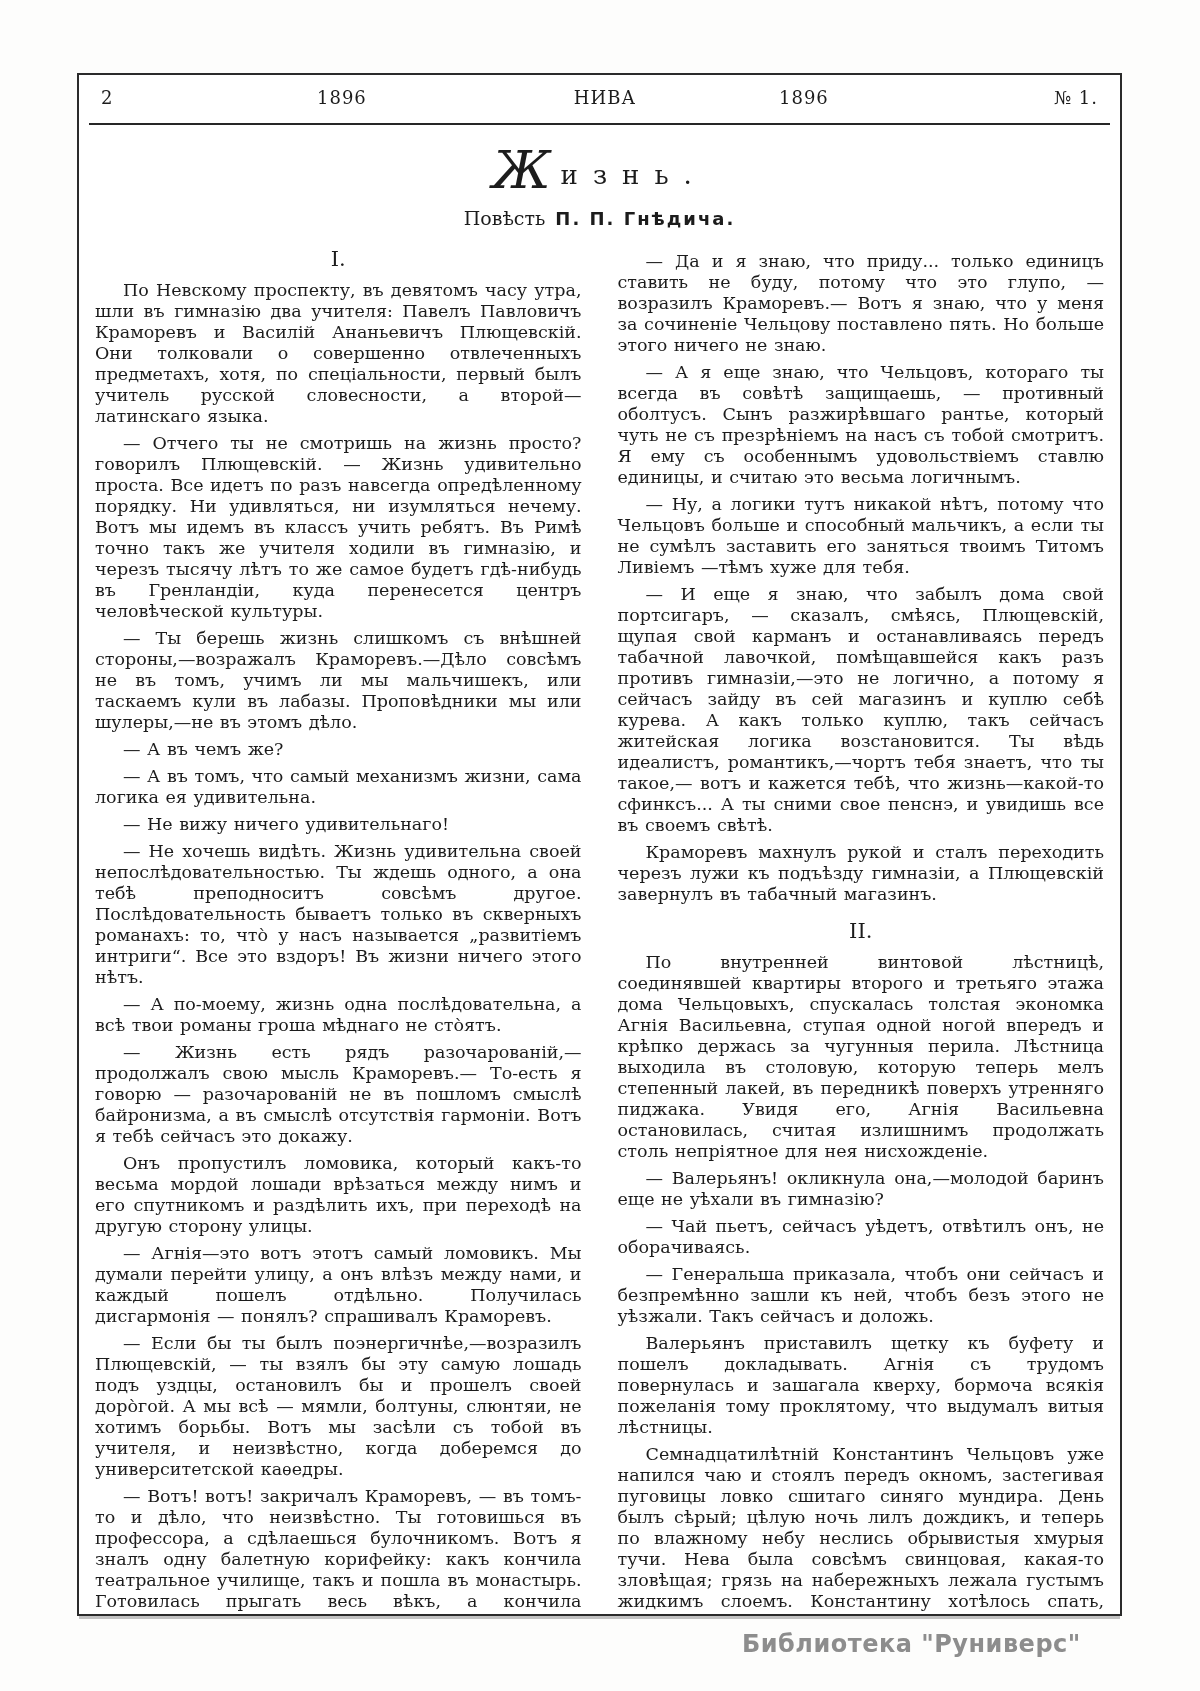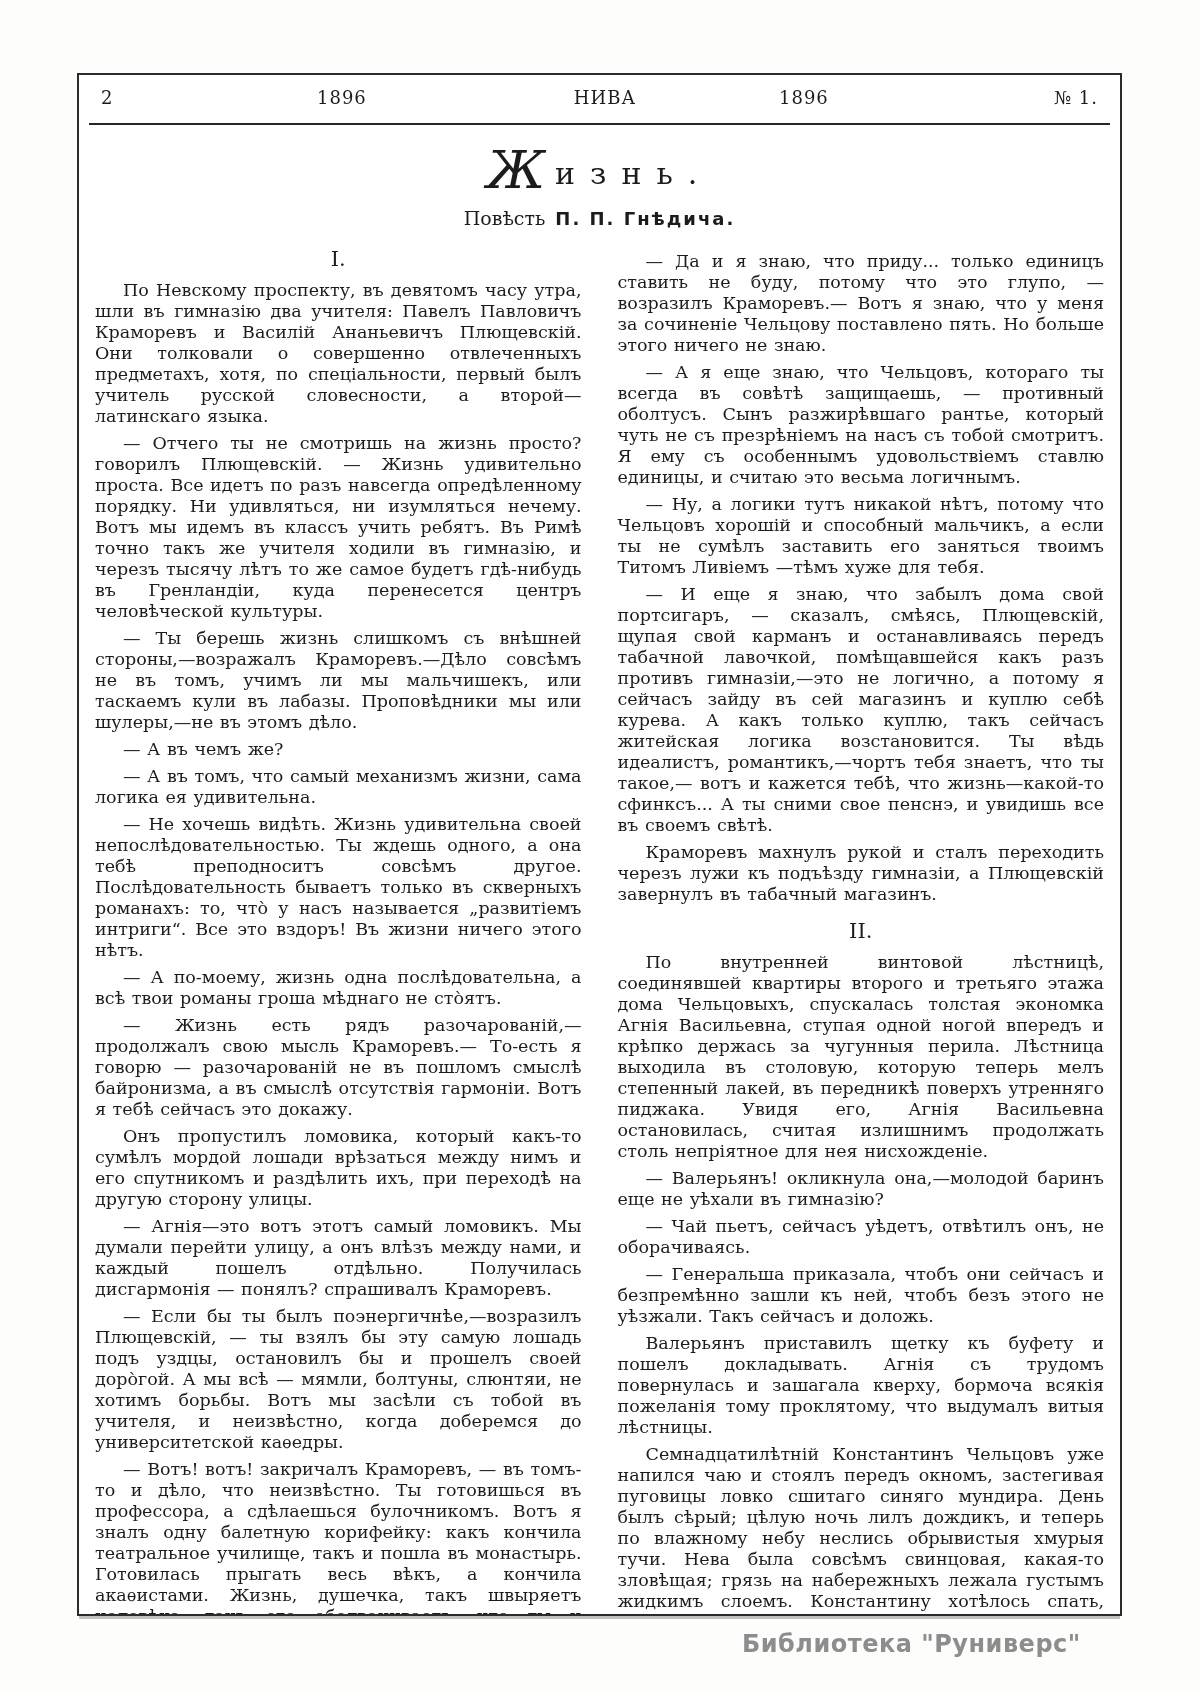--- a/index.html
+++ b/index.html
@@ -54,21 +54,21 @@
     white-space: nowrap;
   }
   .story-title .initial {
     font-family: "DejaVu Serif", serif;
     font-style: italic;
     font-size: 52px;
     letter-spacing: 10px;
     vertical-align: -4px;
   }
   .story-title .rest {
-    font-size: 30px;
+    font-size: 26px;
     letter-spacing: 15px;
     text-align: right;
   }
   .story-subtitle {
     text-align: center;
     margin-top: 6px;
     font-size: 19px;
   }
   .story-subtitle .author {
     font-family: "DejaVu Sans", sans-serif;
@@ -144,32 +144,33 @@
   </div>
 
   <div class="columns">
     <div class="column">
         <h3 class="section-heading">I.</h3>
         <p class="para">По Невскому проспекту, въ девятомъ часу утра, шли въ гимназію два учителя: Павелъ Павловичъ Краморевъ и Василій Ананьевичъ Плющевскій. Они толковали о совершенно отвлеченныхъ предметахъ, хотя, по спеціальности, первый былъ учитель русской словесности, а второй—латинскаго языка.</p>
         <p class="para">— Отчего ты не смотришь на жизнь просто? говорилъ Плющевскій. — Жизнь удивительно проста. Все идетъ по разъ навсегда опредѣленному порядку. Ни удивляться, ни изумляться нечему. Вотъ мы идемъ въ классъ учить ребятъ. Въ Римѣ точно такъ же учителя ходили въ гимназію, и черезъ тысячу лѣтъ то же самое будетъ гдѣ-нибудь въ Гренландіи, куда перенесется центръ человѣческой культуры.</p>
         <p class="para">— Ты берешь жизнь слишкомъ съ внѣшней стороны,—возражалъ Краморевъ.—Дѣло совсѣмъ не въ томъ, учимъ ли мы мальчишекъ, или таскаемъ кули въ лабазы. Проповѣдники мы или шулеры,—не въ этомъ дѣло.</p>
         <p class="para">— А въ чемъ же?</p>
         <p class="para">— А въ томъ, что самый механизмъ жизни, сама логика ея удивительна.</p>
+        <p class="para">— Не вижу ничего удивительнаго!</p>
         <p class="para">— Не хочешь видѣть. Жизнь удивительна своей непослѣдовательностью. Ты ждешь одного, а она тебѣ преподноситъ совсѣмъ другое. Послѣдовательность бываетъ только въ скверныхъ романахъ: то, что̀ у насъ называется „развитіемъ интриги“. Все это вздоръ! Въ жизни ничего этого нѣтъ.</p>
         <p class="para">— А по-моему, жизнь одна послѣдовательна, а всѣ твои романы гроша мѣднаго не сто̀ятъ.</p>
         <p class="para">— Жизнь есть рядъ разочарованій,—продолжалъ свою мысль Краморевъ.— То-есть я говорю — разочарованій не въ пошломъ смыслѣ байронизма, а въ смыслѣ отсутствія гармоніи. Вотъ я тебѣ сейчасъ это докажу.</p>
-        <p class="para">Онъ пропустилъ ломовика, который какъ-то сумѣлъ мордой лошади врѣзаться между нимъ и его спутникомъ и раздѣлить ихъ, при переходѣ на другую сторону улицы.</p>
+        <p class="para">Онъ пропустилъ ломовика, который какъ-то весьма мордой лошади врѣзаться между нимъ и его спутникомъ и раздѣлить ихъ, при переходѣ на другую сторону улицы.</p>
         <p class="para">— Агнія—это вотъ этотъ самый ломовикъ. Мы думали перейти улицу, а онъ влѣзъ между нами, и каждый пошелъ отдѣльно. Получилась дисгармонія — понялъ? спрашивалъ Краморевъ.</p>
         <p class="para">— Если бы ты былъ поэнергичнѣе,—возразилъ Плющевскій, — ты взялъ бы эту самую лошадь подъ уздцы, остановилъ бы и прошелъ своей доро̀гой. А мы всѣ — мямли, болтуны, слюнтяи, не хотимъ борьбы. Вотъ мы засѣли съ тобой въ учителя, и неизвѣстно, когда доберемся до университетской каѳедры.</p>
         <p class="para">— Вотъ! вотъ! закричалъ Краморевъ, — въ томъ-то и дѣло, что неизвѣстно. Ты готовишься въ профессора, а сдѣлаешься булочникомъ. Вотъ я зналъ одну балетную корифейку: какъ кончила театральное училище, такъ и пошла въ монастырь. Готовилась прыгать весь вѣкъ, а кончила акаѳистами. Жизнь, душечка, такъ швыряетъ человѣка, такъ его оболваниваетъ, что ты и облика-то первоначальнаго въ немъ не найдешь. Смотри, сколько народа идетъ по улицѣ: спроси у каждаго изъ нихъ,—думалъ ли кто, чѣмъ онъ будетъ? Изъ ста одинъ добился чего хотѣлъ; а девяносто девять на изнанку вывернуты. И противъ жизни ты не пойдешь. Сломитъ; завертитъ-завертитъ въ водоворотѣ, и фю-ють! только пятки замелькаютъ.</p>
       </div>
     <div class="column">
         <p class="para">— Да и я знаю, что приду... только единицъ ставить не буду, потому что это глупо, — возразилъ Краморевъ.— Вотъ я знаю, что у меня за сочиненіе Чельцову поставлено пять. Но больше этого ничего не знаю.</p>
         <p class="para">— А я еще знаю, что Чельцовъ, котораго ты всегда въ совѣтѣ защищаешь, — противный оболтусъ. Сынъ разжирѣвшаго рантье, который чуть не съ презрѣніемъ на насъ съ тобой смотритъ. Я ему съ особеннымъ удовольствіемъ ставлю единицы, и считаю это весьма логичнымъ.</p>
-        <p class="para">— Ну, а логики тутъ никакой нѣтъ, потому что Чельцовъ хорошій и способный мальчикъ, а если ты не сумѣлъ заставить его заняться твоимъ Титомъ Ливіемъ —тѣмъ хуже для тебя.</p>
+        <p class="para">— Ну, а логики тутъ никакой нѣтъ, потому что Чельцовъ больше и способный мальчикъ, а если ты не сумѣлъ заставить его заняться твоимъ Титомъ Ливіемъ —тѣмъ хуже для тебя.</p>
         <p class="para">— И еще я знаю, что забылъ дома свой портсигаръ, — сказалъ, смѣясь, Плющевскій, щупая свой карманъ и останавливаясь передъ табачной лавочкой, помѣщавшейся какъ разъ противъ гимназіи,—это не логично, а потому я сейчасъ зайду въ сей магазинъ и куплю себѣ курева. А какъ только куплю, такъ сейчасъ житейская логика возстановится. Ты вѣдь идеалистъ, романтикъ,—чортъ тебя знаетъ, что ты такое,— вотъ и кажется тебѣ, что жизнь—какой-то сфинксъ... А ты сними свое пенснэ, и увидишь все въ своемъ свѣтѣ.</p>
         <p class="para">Краморевъ махнулъ рукой и сталъ переходить черезъ лужи къ подъѣзду гимназіи, а Плющевскій завернулъ въ табачный магазинъ.</p>
         <h3 class="section-heading">II.</h3>
         <p class="para">По внутренней винтовой лѣстницѣ, соединявшей квартиры второго и третьяго этажа дома Чельцовыхъ, спускалась толстая экономка Агнія Васильевна, ступая одной ногой впередъ и крѣпко держась за чугунныя перила. Лѣстница выходила въ столовую, которую теперь мелъ степенный лакей, въ передникѣ поверхъ утренняго пиджака. Увидя его, Агнія Васильевна остановилась, считая излишнимъ продолжать столь непріятное для нея нисхожденіе.</p>
         <p class="para">— Валерьянъ! окликнула она,—молодой баринъ еще не уѣхали въ гимназію?</p>
         <p class="para">— Чай пьетъ, сейчасъ уѣдетъ, отвѣтилъ онъ, не оборачиваясь.</p>
         <p class="para">— Генеральша приказала, чтобъ они сейчасъ и безпремѣнно зашли къ ней, чтобъ безъ этого не уѣзжали. Такъ сейчасъ и доложь.</p>
         <p class="para">Валерьянъ приставилъ щетку къ буфету и пошелъ докладывать. Агнія съ трудомъ повернулась и зашагала кверху, бормоча всякія пожеланія тому проклятому, что выдумалъ витыя лѣстницы.</p>
         <p class="para">Семнадцатилѣтній Константинъ Чельцовъ уже напился чаю и стоялъ передъ окномъ, застегивая пуговицы ловко сшитаго синяго мундира. День былъ сѣрый; цѣлую ночь лилъ дождикъ, и теперь по влажному небу неслись обрывистыя хмурыя тучи. Нева была совсѣмъ свинцовая, какая-то зловѣщая; грязь на набережныхъ лежала густымъ жидкимъ слоемъ. Константину хотѣлось спать, голова была тяжела, и онъ съ отвращеніемъ думалъ о гимназіи, которая была на другомъ концѣ города, и куда непремѣнно надо было ѣхать.</p>
         <p class="para">Въ это время вошелъ Валерьянъ и сказалъ, что бабушка проситъ наверхъ. Константинъ сморщился еще больше, хотѣлъ спросить: „что̀ ей надо“, но сдержался и вмѣсто этого спросилъ:</p>

